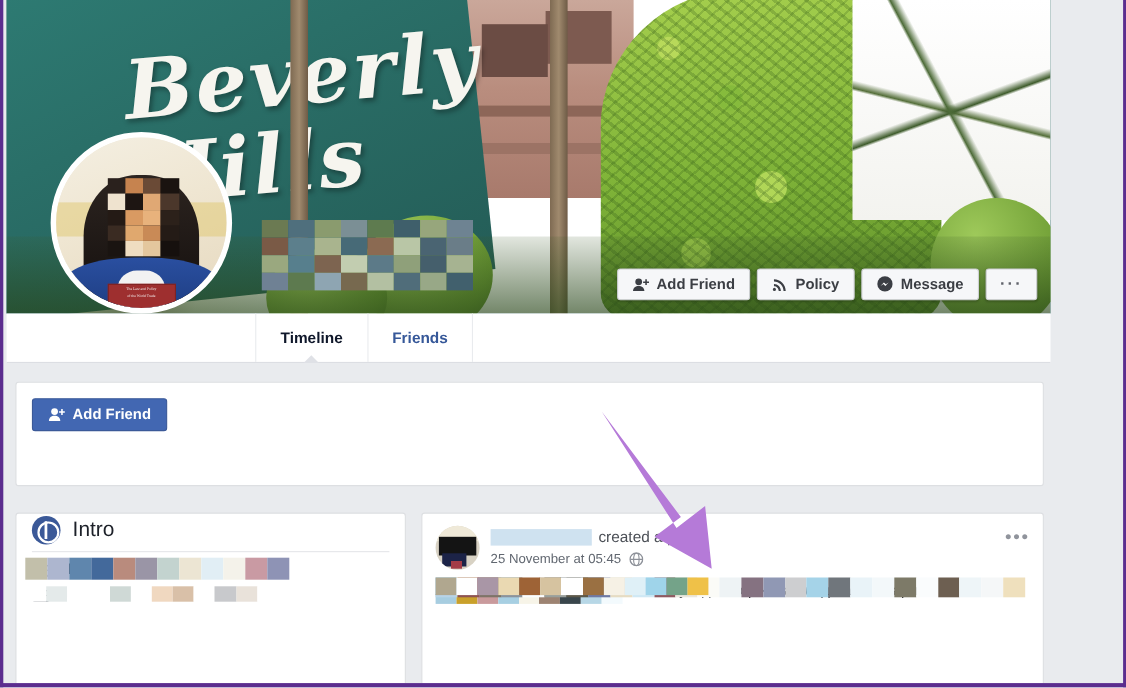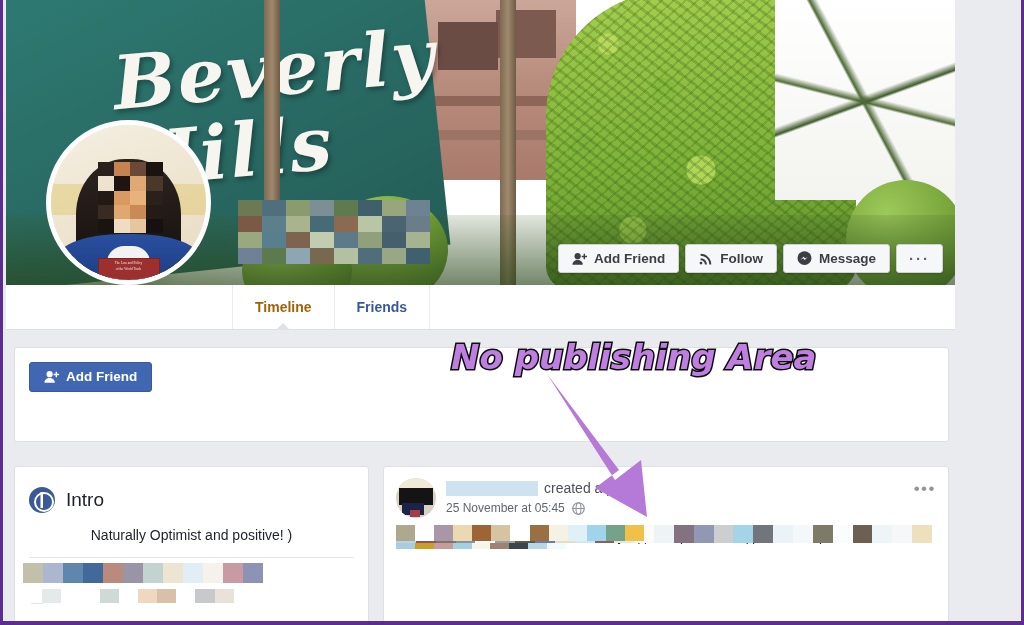--- a/index.html
+++ b/index.html
@@ -200,21 +200,21 @@
   #tab-spacer { width: 227px; border-right: 1px solid #e9ebee; }
   .tab {
     position: relative;
     display: flex; align-items: center; justify-content: center;
     padding: 0 22px;
     min-width: 86px;
     border-right: 1px solid #e9ebee;
     font-size: 14px; font-weight: bold; color: #365899;
     cursor: pointer;
   }
-  .tab.active { color: #a16207; }
+  .tab.active { color: #0f172a; }
   .tab.active:after {
     content:""; position: absolute; left: 50%; bottom: -1px;
     transform: translateX(-50%);
     border-left: 7px solid transparent;
     border-right: 7px solid transparent;
     border-bottom: 7px solid #dfe1e6;
   }
   .tab .caret {
     display:inline-block; margin-left:7px;
     border-left: 4px solid transparent; border-right: 4px solid transparent;
@@ -263,21 +263,21 @@
     left: 11px; top: 466px;
     width: 355px; height: 159px;
     background: #ffffff;
     border: 1px solid #dddfe2;
     border-radius: 3px;
     overflow: hidden;
     z-index: 3;
   }
   #intro-head {
     display: flex; align-items: center; gap: 11px;
-    padding: 20px 14px 6px;
+    padding: 2px 14px 6px;
   }
   #intro-title { font-size: 19px; color: #1d2129; }
   #intro-bio {
     text-align: center;
     font-size: 14px; color: #1d2129;
     padding: 8px 18px 14px;
   }
   .intro-sep { height:1px; background:#e5e6e9; margin: 0 14px; }
   .intro-row {
     display: flex; align-items: center; gap: 10px;
@@ -410,21 +410,21 @@
           <path d="M12.4 1.5h1.5v2.1H16v1.5h-2.1v2.1h-1.5V5.1h-2.1V3.6h2.1z" fill="#3b3e44"></path>
         </svg>
         <span>Add Friend</span>
       </div>
       <div class="cbtn">
         <svg width="14" height="14" viewBox="0 0 14 14">
           <path d="M2 12.5A1.4 1.4 0 1 0 2 9.7a1.4 1.4 0 0 0 0 2.8z" fill="#3b3e44"></path>
           <path d="M1.6 6.2v2c2.4 0 4.3 1.9 4.3 4.3h2c0-3.5-2.8-6.3-6.3-6.3z" fill="#3b3e44"></path>
           <path d="M1.6 1.8v2c4.8 0 8.7 3.9 8.7 8.7h2c0-5.9-4.8-10.7-10.7-10.7z" fill="#3b3e44"></path>
         </svg>
-        <span>Follow</span>
+        <span>Policy</span>
       </div>
       <div class="cbtn">
         <svg width="15" height="15" viewBox="0 0 16 16">
           <circle cx="8" cy="7.6" r="7.4" fill="#3b3e44"></circle>
           <path d="M3.7 9.6 7 6.1l1.9 1.9 2.6-1.9-3.1 3.5-1.9-1.9z" fill="#fff"></path>
         </svg>
         <span>Message</span>
       </div>
       <div class="cbtn dots">
         <span>···</span>
@@ -488,21 +488,20 @@
         <span>Add Friend</span>
       </div>
     </div>
   </div>
 
   <div id="intro-card">
     <div id="intro-head">
       <span class="globe-ic"></span>
       <span id="intro-title">Intro</span>
     </div>
-    <div id="intro-bio">Naturally Optimist and positive! )</div>
     <div class="intro-sep"></div>
 
     <div class="intro-row">
       <svg width="16" height="15" viewBox="0 0 18 16">
         <rect x="1" y="4" width="16" height="11" rx="2" fill="none" stroke="#90949c" stroke-width="1.3"></rect>
         <path d="M6 4V2.6A1.6 1.6 0 0 1 7.6 1h2.8A1.6 1.6 0 0 1 12 2.6V4" fill="none" stroke="#90949c" stroke-width="1.3"></path>
         <line x1="1" y1="9" x2="17" y2="9" stroke="#90949c" stroke-width="1.2"></line>
       </svg>
       <span>He</span>
       <span class="pix" style="width:240px; height:20px; grid-template-columns:repeat(12,1fr); grid-template-rows:repeat(1,1fr); margin-left:-6px;">
@@ -624,18 +623,17 @@
           <i style="background:#dff0f7"></i>
           <i style="background:#9fd4ea"></i>
           <i style="background:#74a389"></i>
           <i style="background:#efc148"></i>
         </div>
     </div>
 
     <div id="post-footer-text">Агарда сиз хам шунака талантли, йуклдан бор кила оладиган ёшларни</div>
   </div>
 
-  <div id="annot-text">No publishing Area</div>
   <svg id="annot-arrow" width="180" height="150" viewBox="0 0 180 150">
     <path id="arrow-path" d="M4 2 L72 108 L98 88 L104 145 L52 116 L76 98 Z" fill="#b57ad8"></path>
   </svg>
 
 </div>
 
 </body></html>

